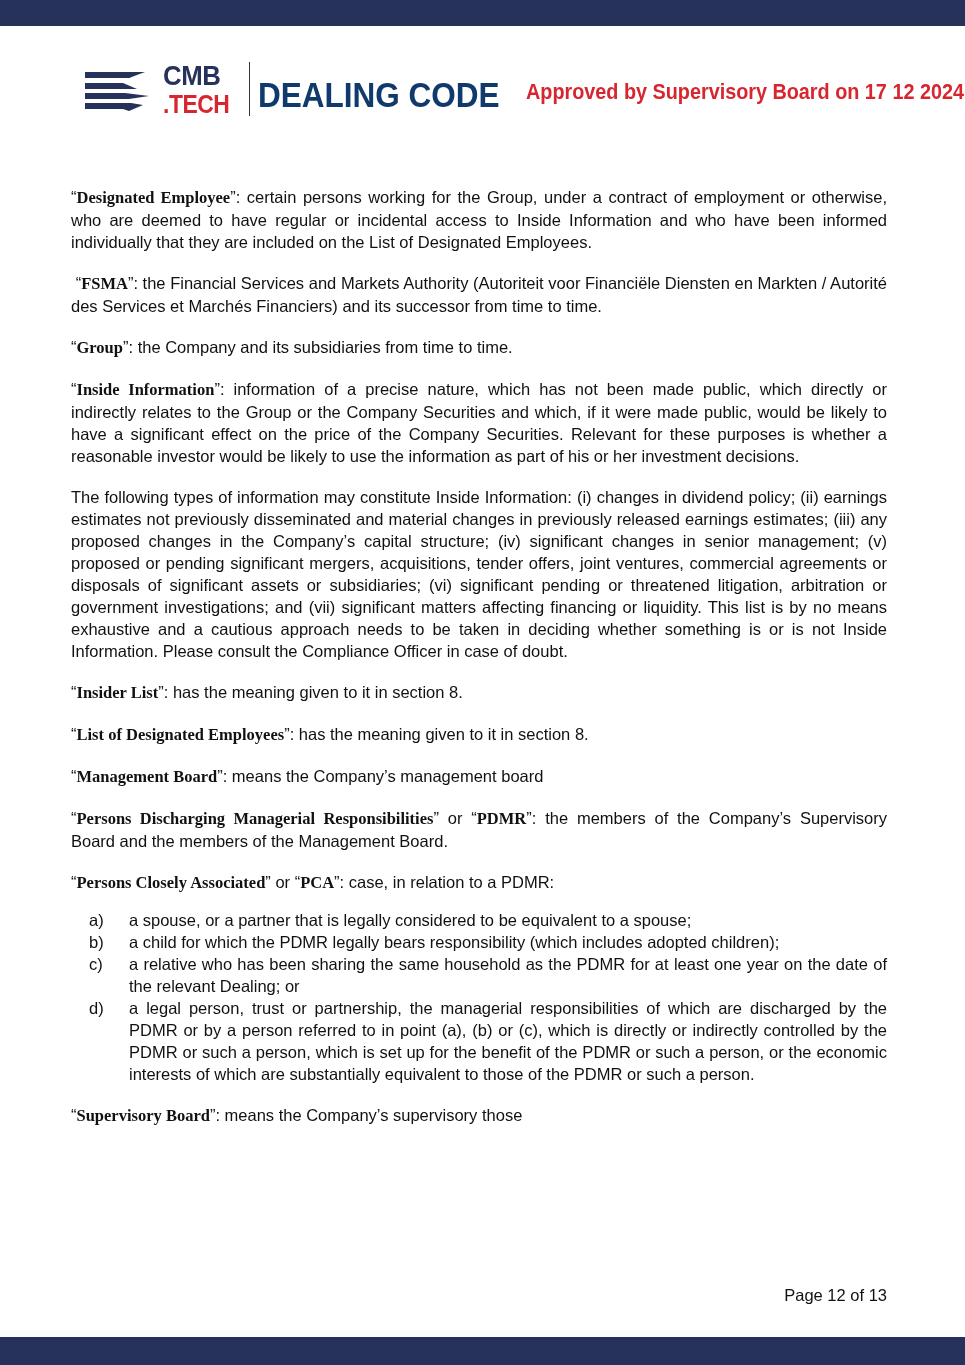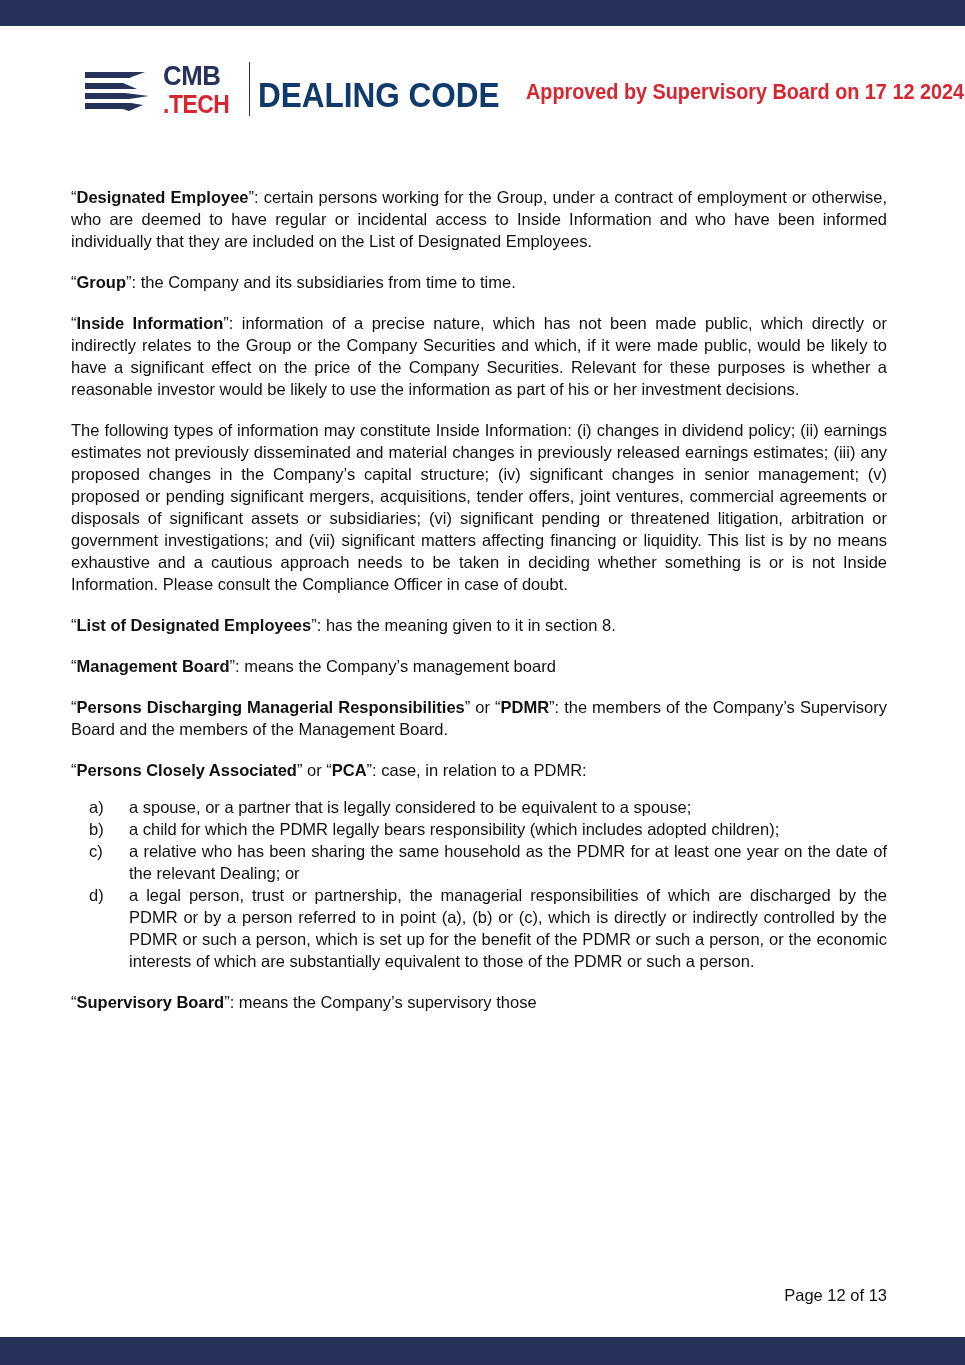--- a/index.html
+++ b/index.html
@@ -16,21 +16,21 @@
   .logo-text { display: flex; flex-direction: column; line-height: 1; margin-right: 10px; }
   .logo-cmb { font-weight: bold; font-size: 28px; color: #27325a; letter-spacing: -0.5px; transform: scaleX(0.92); transform-origin: left; }
   .logo-tech { font-weight: bold; font-size: 26px; color: #d7262f; letter-spacing: -0.5px; transform: scaleX(0.88); transform-origin: left; margin-top: 1px; }
   .divider { width: 1px; height: 54px; background: #333; margin: 0 8px 0 0; }
   .titles { display: flex; flex-direction: row; margin-top: 10px; }
   .title-main { font-weight: bold; font-size: 35px; color: #0f3a6b; line-height: 1; transform: scaleX(0.9); transform-origin: left; white-space: nowrap; }
   .title-sub { font-weight: bold; font-size: 22px; color: #d7262f; line-height: 1.1; margin-top: 3px; transform: scaleX(0.9); transform-origin: left; white-space: nowrap; }
 
   .content { position: absolute; left: 71px; top: 186px; width: 816px; font-size: 16.5px; line-height: 22px; }
   .para { margin: 0 0 19px 0; text-align: justify; }
-  .para b { font-weight: bold; }
+  .para b { font-weight: bold; font-family: Liberation Serif, serif; }
   .list { margin: -4px 0 19px 0; padding: 0; list-style: none; }
   .list li { display: flex; text-align: justify; }
   .list .marker { width: 22px; padding-left: 18px; flex: none; }
   .list .text { flex: 1; padding-left: 18px; }
 
   .page-num { position: absolute; right: 78px; top: 1286px; font-size: 16.5px; margin-left: 29px; }
 </style>
 </head>
 <body>
 
@@ -50,23 +50,25 @@
   </div>
   <div class="divider"></div>
   <div class="titles">
     <span class="title-main">DEALING CODE</span>
     <span class="title-sub">Approved by Supervisory Board on 17 12 2024</span>
   </div>
 </div>
 
 <div class="content">
   <p class="para">“<b>Designated Employee</b>”<span>: certain persons working for the Group, under a contract of employment or otherwise, who are deemed to have regular or incidental access to Inside Information and who have been informed individually that they are included on the List of Designated Employees.</span></p>
+  <p class="para">&nbsp;“<b>FSMA</b>”<span>: the Financial Services and Markets Authority (Autoriteit voor Financiële Diensten en Markten / Autorité des Services et Marchés Financiers) and its successor from time to time.</span></p>
   <p class="para">“<b>Group</b>”<span>: the Company and its subsidiaries from time to time.</span></p>
   <p class="para">“<b>Inside Information</b>”<span>: information of a precise nature, which has not been made public, which directly or indirectly relates to the Group or the Company Securities and which, if it were made public, would be likely to have a significant effect on the price of the Company Securities. Relevant for these purposes is whether a reasonable investor would be likely to use the information as part of his or her investment decisions.</span></p>
   <p class="para">The following types of information may constitute Inside Information: (i) changes in dividend policy; (ii) earnings estimates not previously disseminated and material changes in previously released earnings estimates; (iii) any proposed changes in the Company’s capital structure; (iv) significant changes in senior management; (v) proposed or pending significant mergers, acquisitions, tender offers, joint ventures, commercial agreements or disposals of significant assets or subsidiaries; (vi) significant pending or threatened litigation, arbitration or government investigations; and (vii) significant matters affecting financing or liquidity. This list is by no means exhaustive and a cautious approach needs to be taken in deciding whether something is or is not Inside Information. Please consult the Compliance Officer in case of doubt.</p>
+  <p class="para">“<b>Insider List</b>”<span>: has the meaning given to it in section 8.</span></p>
   <p class="para">“<b>List of Designated Employees</b>”<span>: has the meaning given to it in section 8.</span></p>
   <p class="para">“<b>Management Board</b>”<span>: means the Company’s management board</span></p>
   <p class="para">“<b>Persons Discharging Managerial Responsibilities</b>”<span> or </span>“<b>PDMR</b>”<span>: the members of the Company’s Supervisory Board and the members of the Management Board.</span></p>
   <p class="para">“<b>Persons Closely Associated</b>”<span> or </span>“<b>PCA</b>”<span>: case, in relation to a PDMR:</span></p>
   <ul class="list">
     <li>
         <span class="marker">a)</span>
         <span class="text">a spouse, or a partner that is legally considered to be equivalent to a spouse;</span>
       </li>
     <li>

